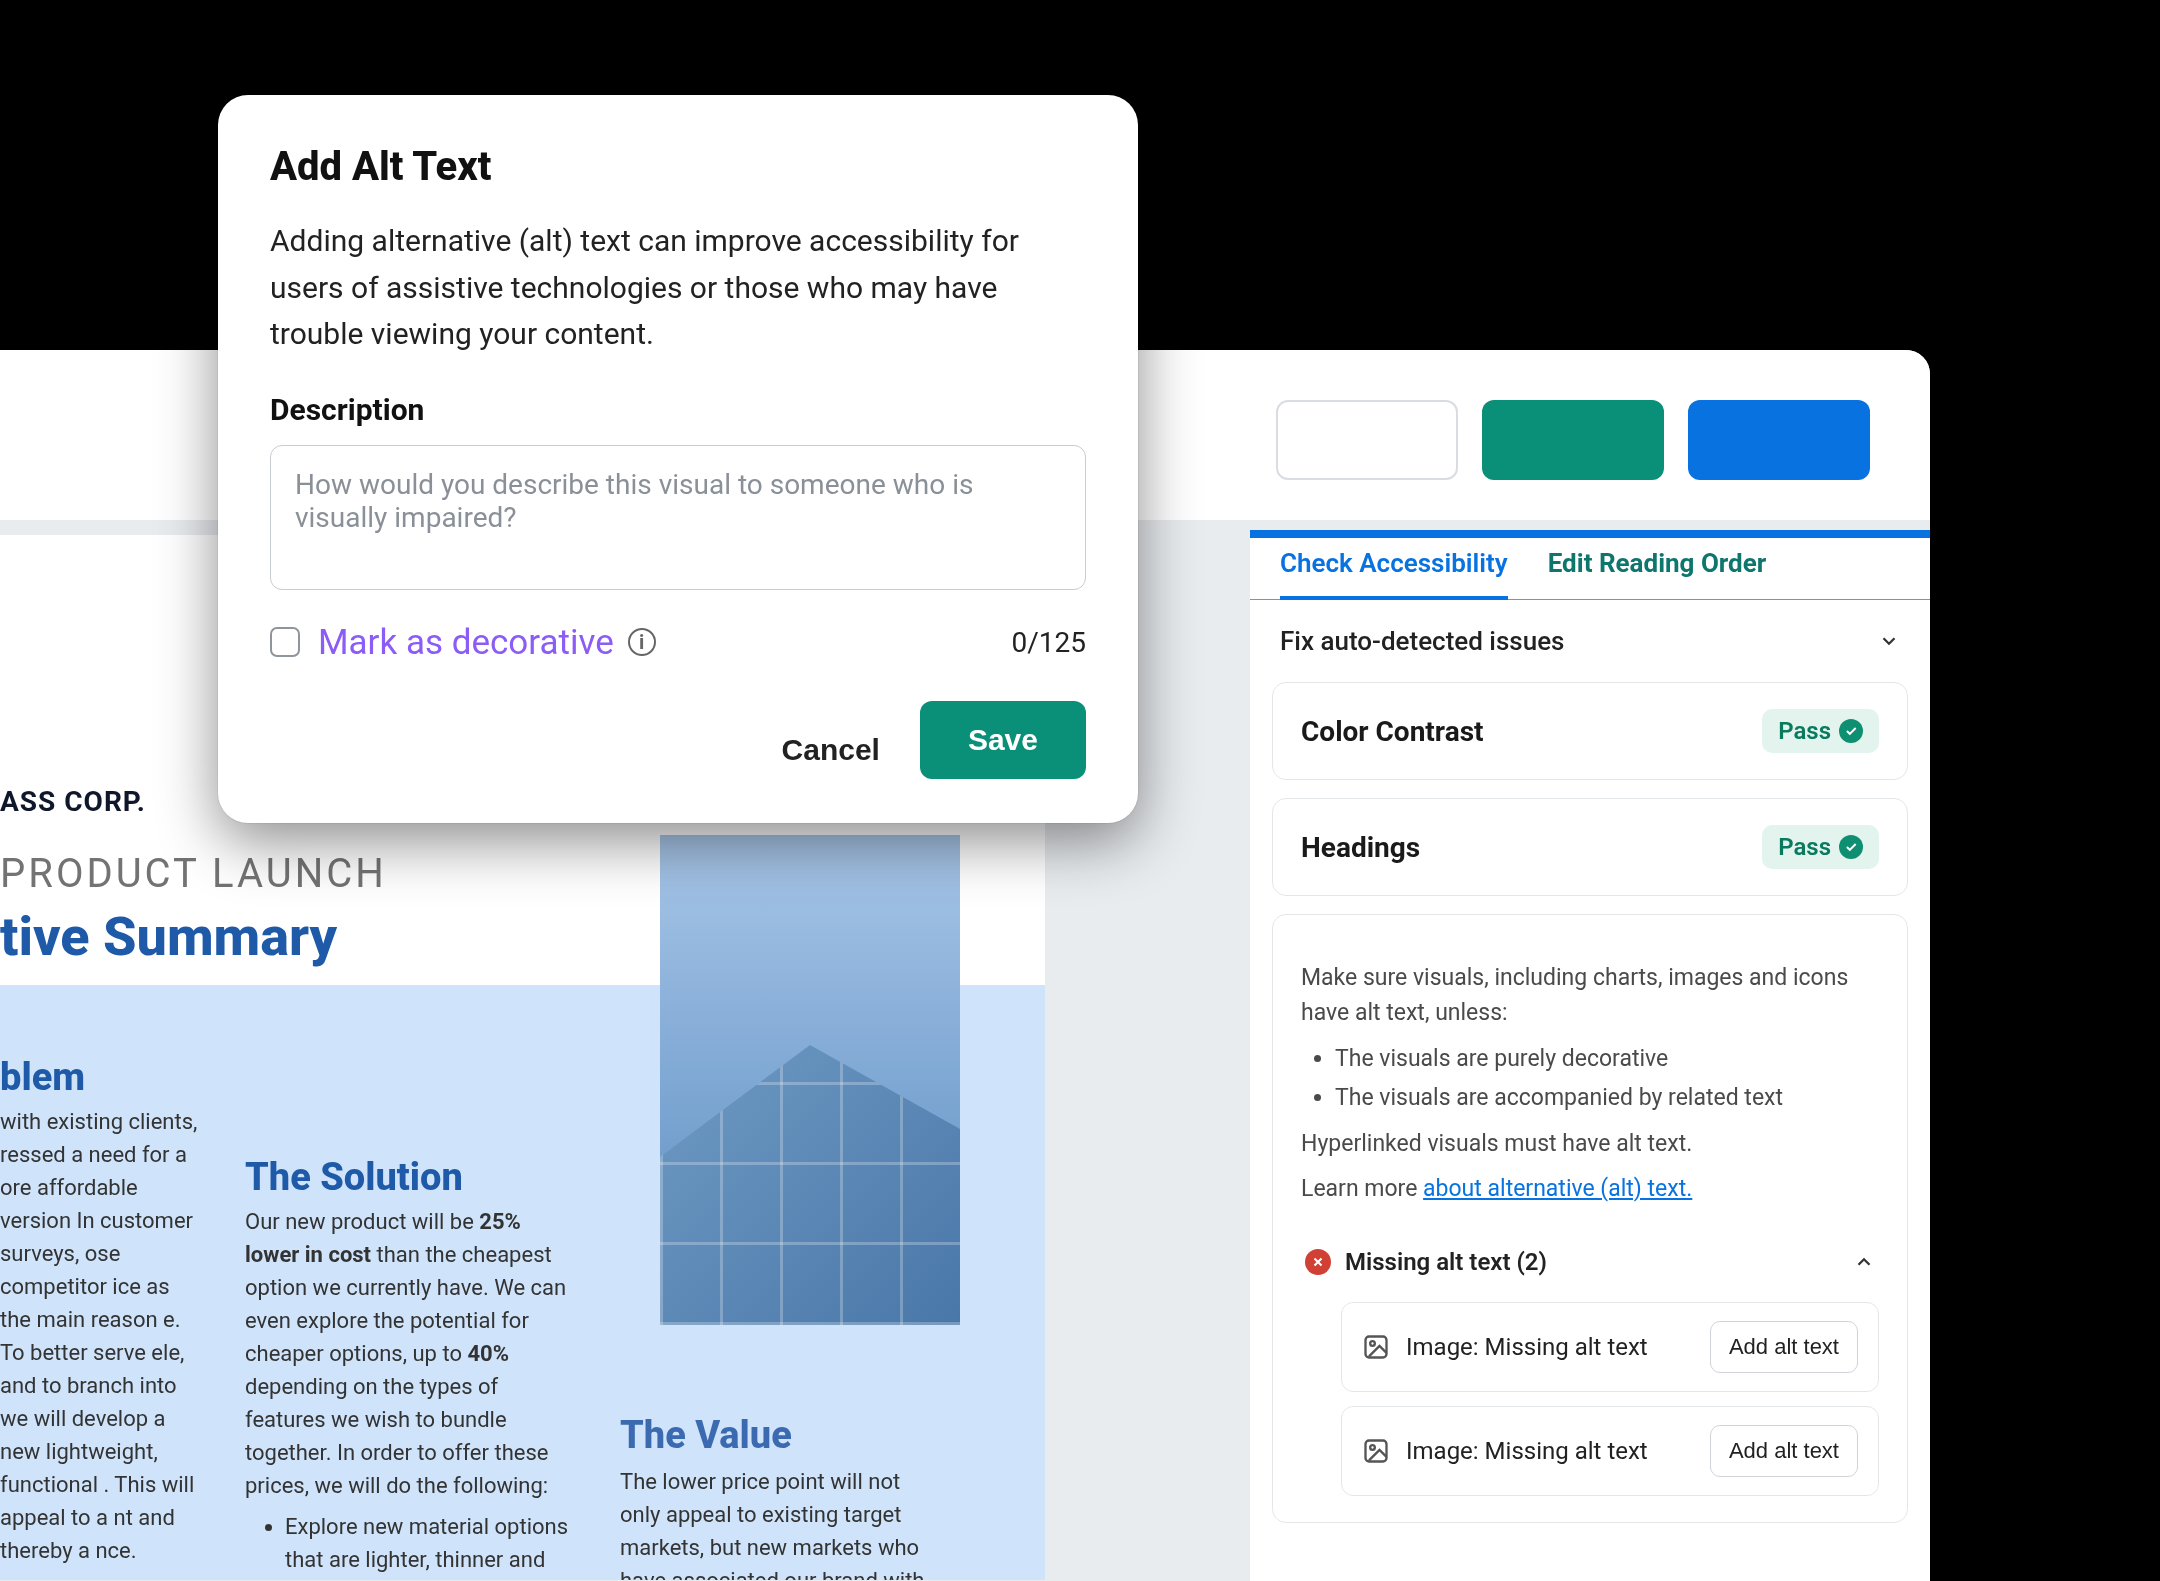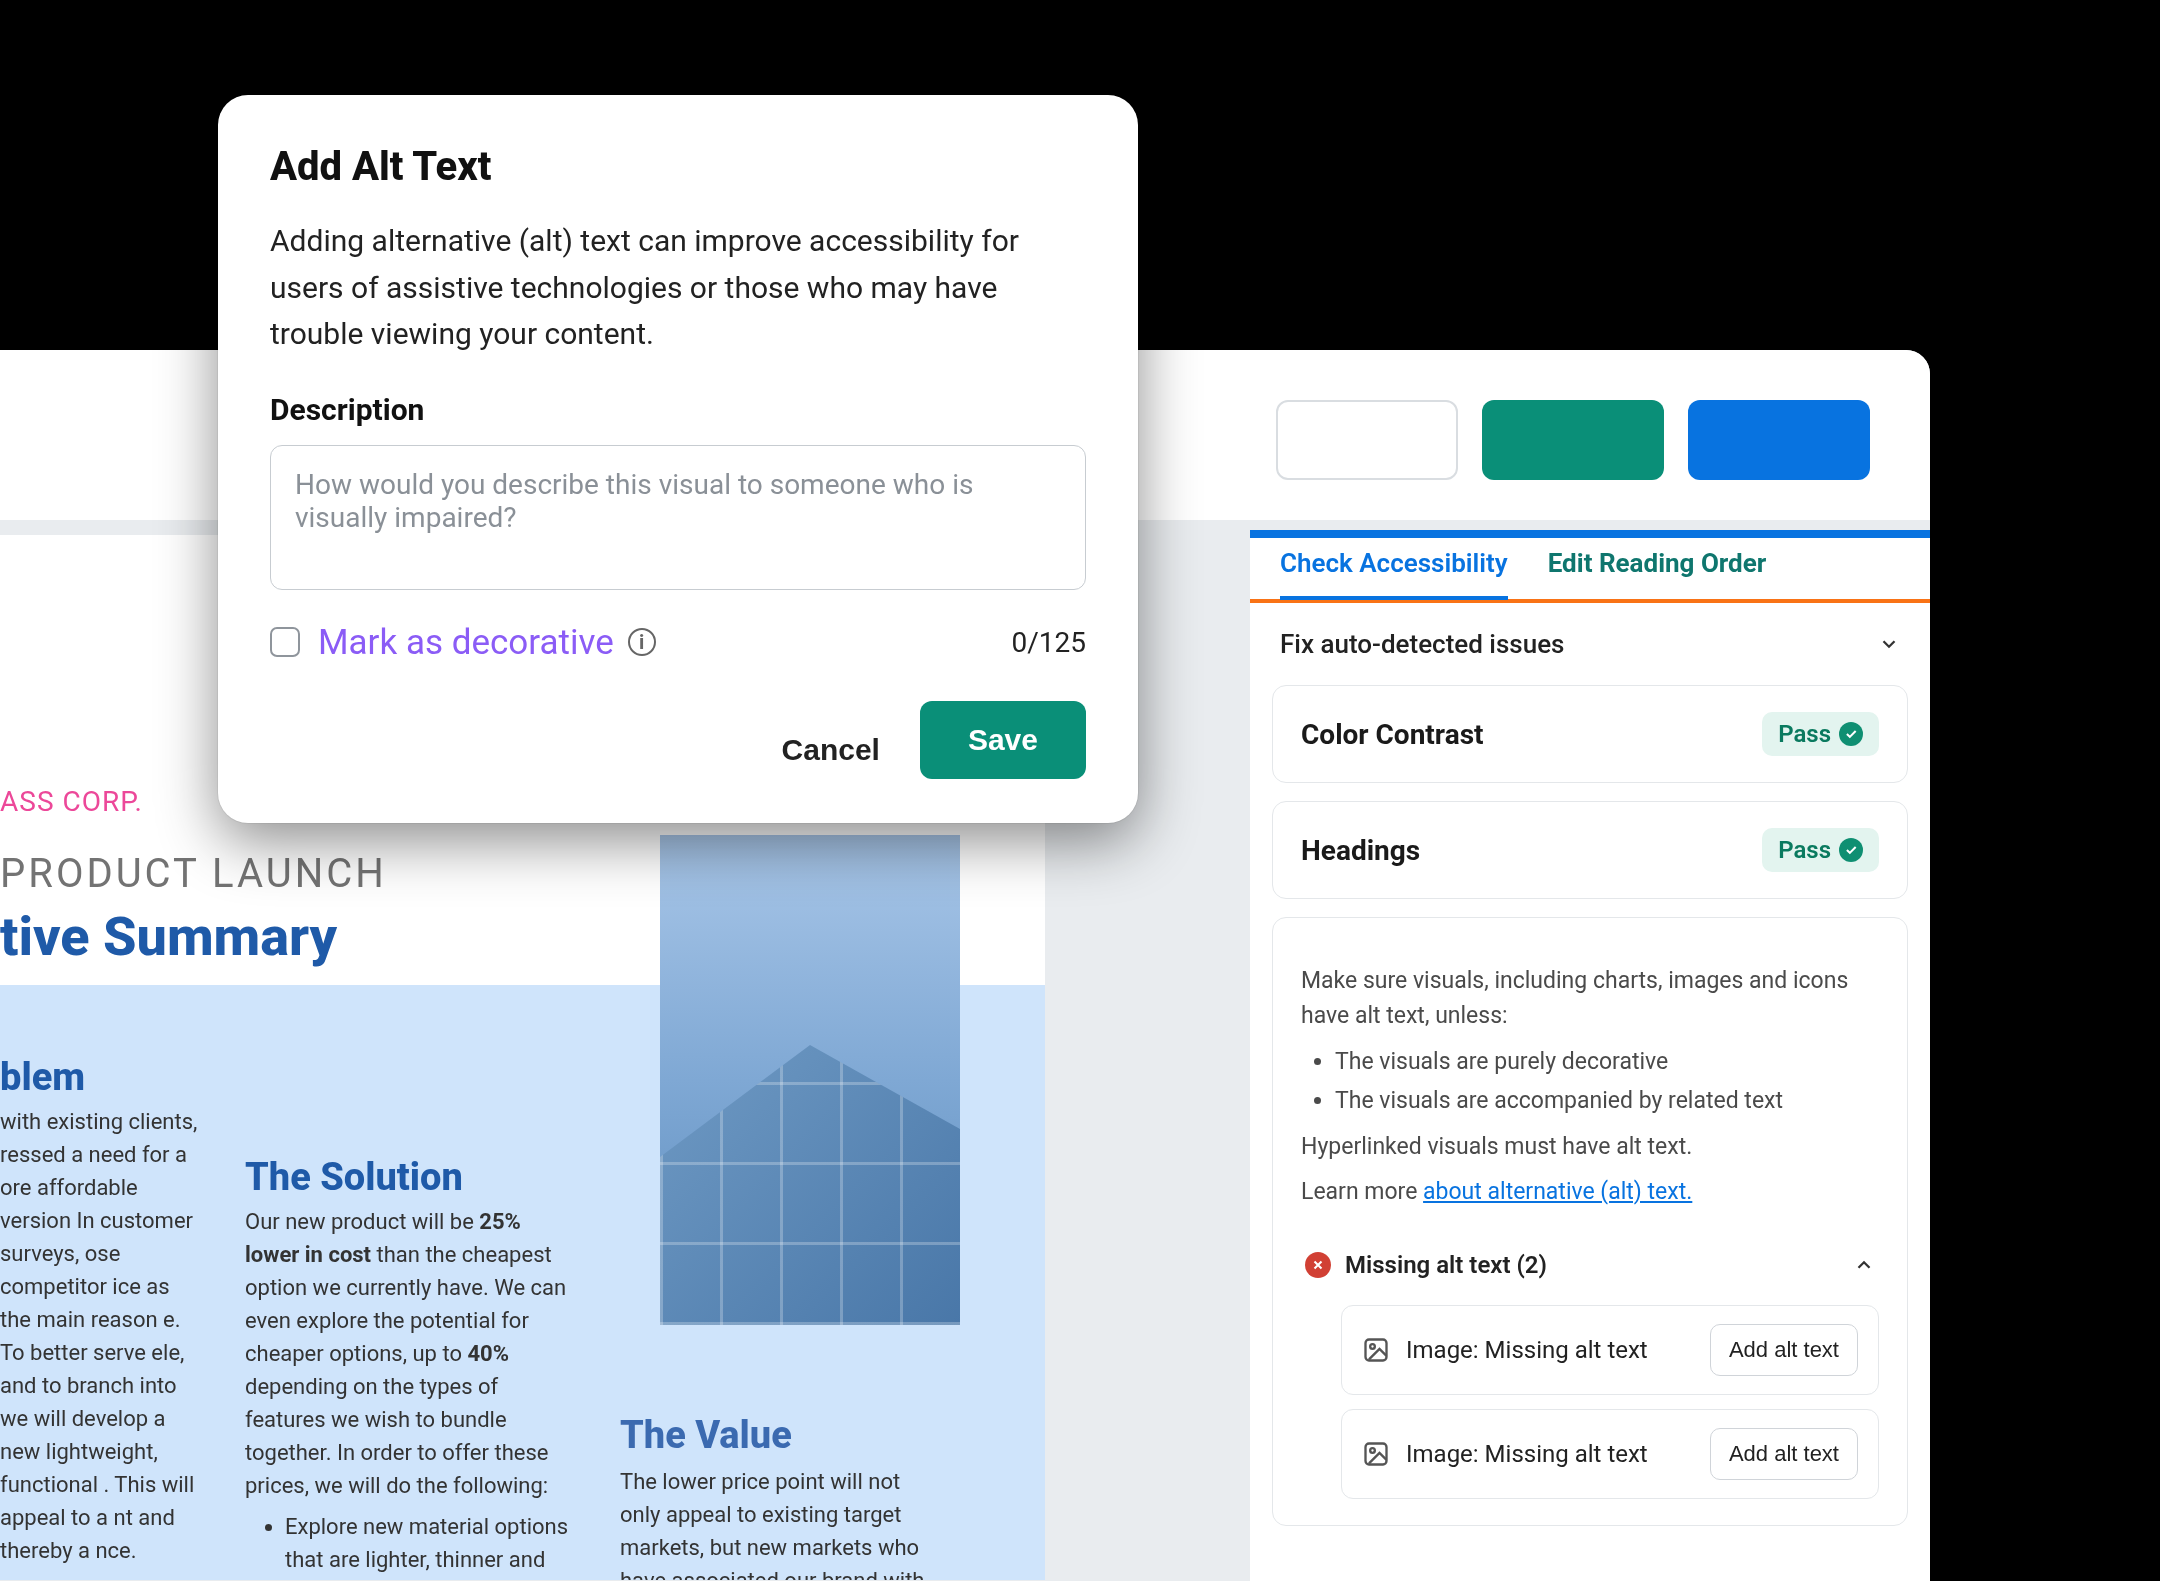--- a/index.html
+++ b/index.html
@@ -57,22 +57,22 @@
     top: 0;
     width: 1045px;
     height: 1200px;
     background: #fff;
     padding: 0;
   }
   .doc-corp {
     position: absolute;
     left: 0;
     top: 250px;
-    color: #ec4899;
-    font-weight: 400;
+    color: #0f172a;
+    font-weight: 700;
     font-size: 28px;
     letter-spacing: 1px;
   }
   .doc-launch {
     position: absolute;
     left: 0;
     top: 315px;
     color: #737373;
     font-weight: 400;
     font-size: 40px;
@@ -151,21 +151,21 @@
     padding: 24px 30px 18px;
   }
   .a11y-title { font-size: 30px; font-weight: 700; color:#1a1a1a; }
   .close-x { width: 26px; height: 26px; display:flex; align-items:center; justify-content:center; color:#333; cursor:pointer; }
   .close-x svg { width: 22px; height: 22px; }
 
   .a11y-tabs {
     display: flex;
     gap: 40px;
     padding: 0 30px;
-    border-bottom: 4px solid #f97316;
+    border-bottom: 1px solid #f97316;
   }
   .a11y-tab {
     padding: 10px 0 18px;
     font-size: 26px;
     font-weight: 700;
     color: #0f766e;
     cursor: pointer;
   }
   .a11y-tab.active {
     color: #0873e0;

